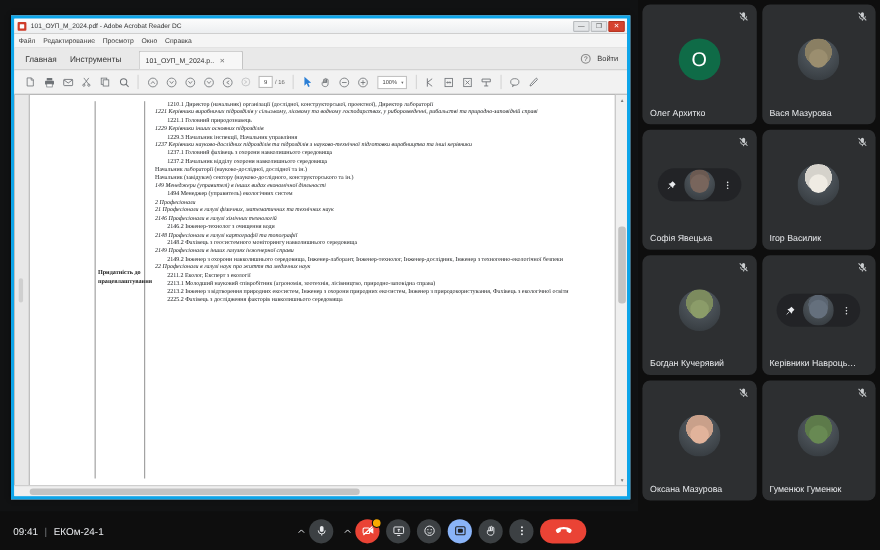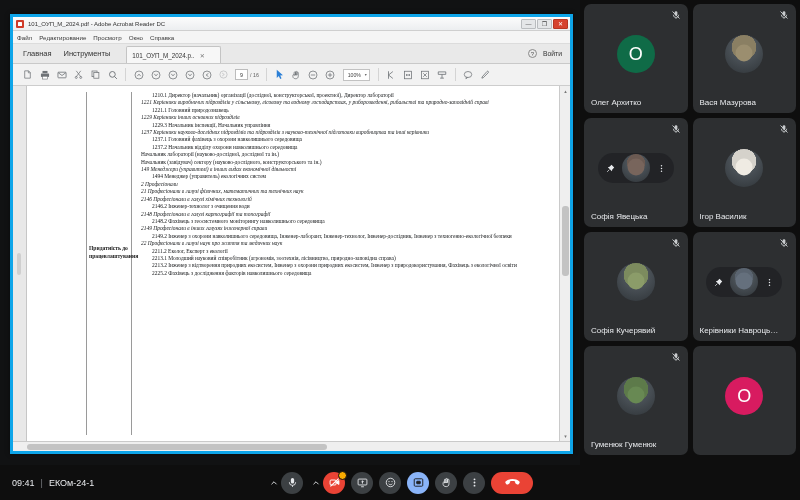--- a/index.html
+++ b/index.html
@@ -743,21 +743,21 @@
           </div>
         </div>
         <div class="mic-badge">
           <svg width="10" height="10" viewBox="0 0 16 16" fill="none" stroke="#c9ccce" stroke-width="1.3">
             <rect x="5.8" y="1.8" width="4.4" height="7.4" rx="2.2" fill="#c9ccce" stroke="none"></rect>
             <path d="M3.6 7.6a4.4 4.4 0 0 0 8.8 0"></path>
             <path d="M8 12v2.2"></path>
             <path d="M2.4 2.4 13.6 13.6" stroke-width="1.5"></path>
           </svg>
         </div>
-        <div class="tile-name">Софія Кучерявий</div>
+        <div class="tile-name">Богдан Кучерявий</div>
       </div>
       <div class="tile">
         <div class="hover-pill">
           <span class="hp-ic">
             <svg width="9" height="9" viewBox="0 0 16 16" fill="currentColor">
               <path d="M9.8 1.4 6.4 4.8 3.2 5.6l7.2 7.2.8-3.2 3.4-3.4z"></path>
               <path d="M6 10 2 14" stroke="currentColor" stroke-width="1.3"></path>
             </svg>
           </span>
           <div class="avatar-photo">
@@ -778,32 +778,49 @@
             <path d="M3.6 7.6a4.4 4.4 0 0 0 8.8 0"></path>
             <path d="M8 12v2.2"></path>
             <path d="M2.4 2.4 13.6 13.6" stroke-width="1.5"></path>
           </svg>
         </div>
         <div class="tile-name">Керівники Навроць…</div>
       </div>
       <div class="tile">
         <div class="tile-center">
           <div class="avatar-photo">
-            <div class="sky" style="background:radial-gradient(circle at 50% 32%, #5d7a4a 0%, #5d7a4a 38%, #4a5157 39%, #2f3438 100%);"></div>
-            <div style="position:absolute;left:50%;top:46%;transform:translate(-50%,-50%);width:17px;height:17px;border-radius:50%;background:#5d7a4a;filter:brightness(1.12);"></div>
+            <div class="sky" style="background:radial-gradient(circle at 50% 32%, #c9a08a 0%, #c9a08a 38%, #4a5157 39%, #2f3438 100%);"></div>
+            <div style="position:absolute;left:50%;top:46%;transform:translate(-50%,-50%);width:17px;height:17px;border-radius:50%;background:#c9a08a;filter:brightness(1.12);"></div>
           </div>
         </div>
         <div class="mic-badge">
           <svg width="10" height="10" viewBox="0 0 16 16" fill="none" stroke="#c9ccce" stroke-width="1.3">
             <rect x="5.8" y="1.8" width="4.4" height="7.4" rx="2.2" fill="#c9ccce" stroke="none"></rect>
             <path d="M3.6 7.6a4.4 4.4 0 0 0 8.8 0"></path>
             <path d="M8 12v2.2"></path>
             <path d="M2.4 2.4 13.6 13.6" stroke-width="1.5"></path>
           </svg>
         </div>
+        <div class="tile-name">Оксана Мазурова</div>
+      </div>
+      <div class="tile">
+        <div class="tile-center">
+          <div class="avatar-photo">
+            <div class="sky" style="background:radial-gradient(circle at 50% 32%, #5d7a4a 0%, #5d7a4a 38%, #4a5157 39%, #2f3438 100%);"></div>
+            <div style="position:absolute;left:50%;top:46%;transform:translate(-50%,-50%);width:17px;height:17px;border-radius:50%;background:#5d7a4a;filter:brightness(1.12);"></div>
+          </div>
+        </div>
+        <div class="mic-badge">
+          <svg width="10" height="10" viewBox="0 0 16 16" fill="none" stroke="#c9ccce" stroke-width="1.3">
+            <rect x="5.8" y="1.8" width="4.4" height="7.4" rx="2.2" fill="#c9ccce" stroke="none"></rect>
+            <path d="M3.6 7.6a4.4 4.4 0 0 0 8.8 0"></path>
+            <path d="M8 12v2.2"></path>
+            <path d="M2.4 2.4 13.6 13.6" stroke-width="1.5"></path>
+          </svg>
+        </div>
         <div class="tile-name">Гуменюк Гуменюк</div>
       </div>
       <div class="tile">
         <div class="tile-center">
           <div class="avatar-initial" style="background:#d81b60">О</div>
         </div>
       </div>
       <div class="tile">
         <div class="tile-center">
           <div class="avatar-photo">

